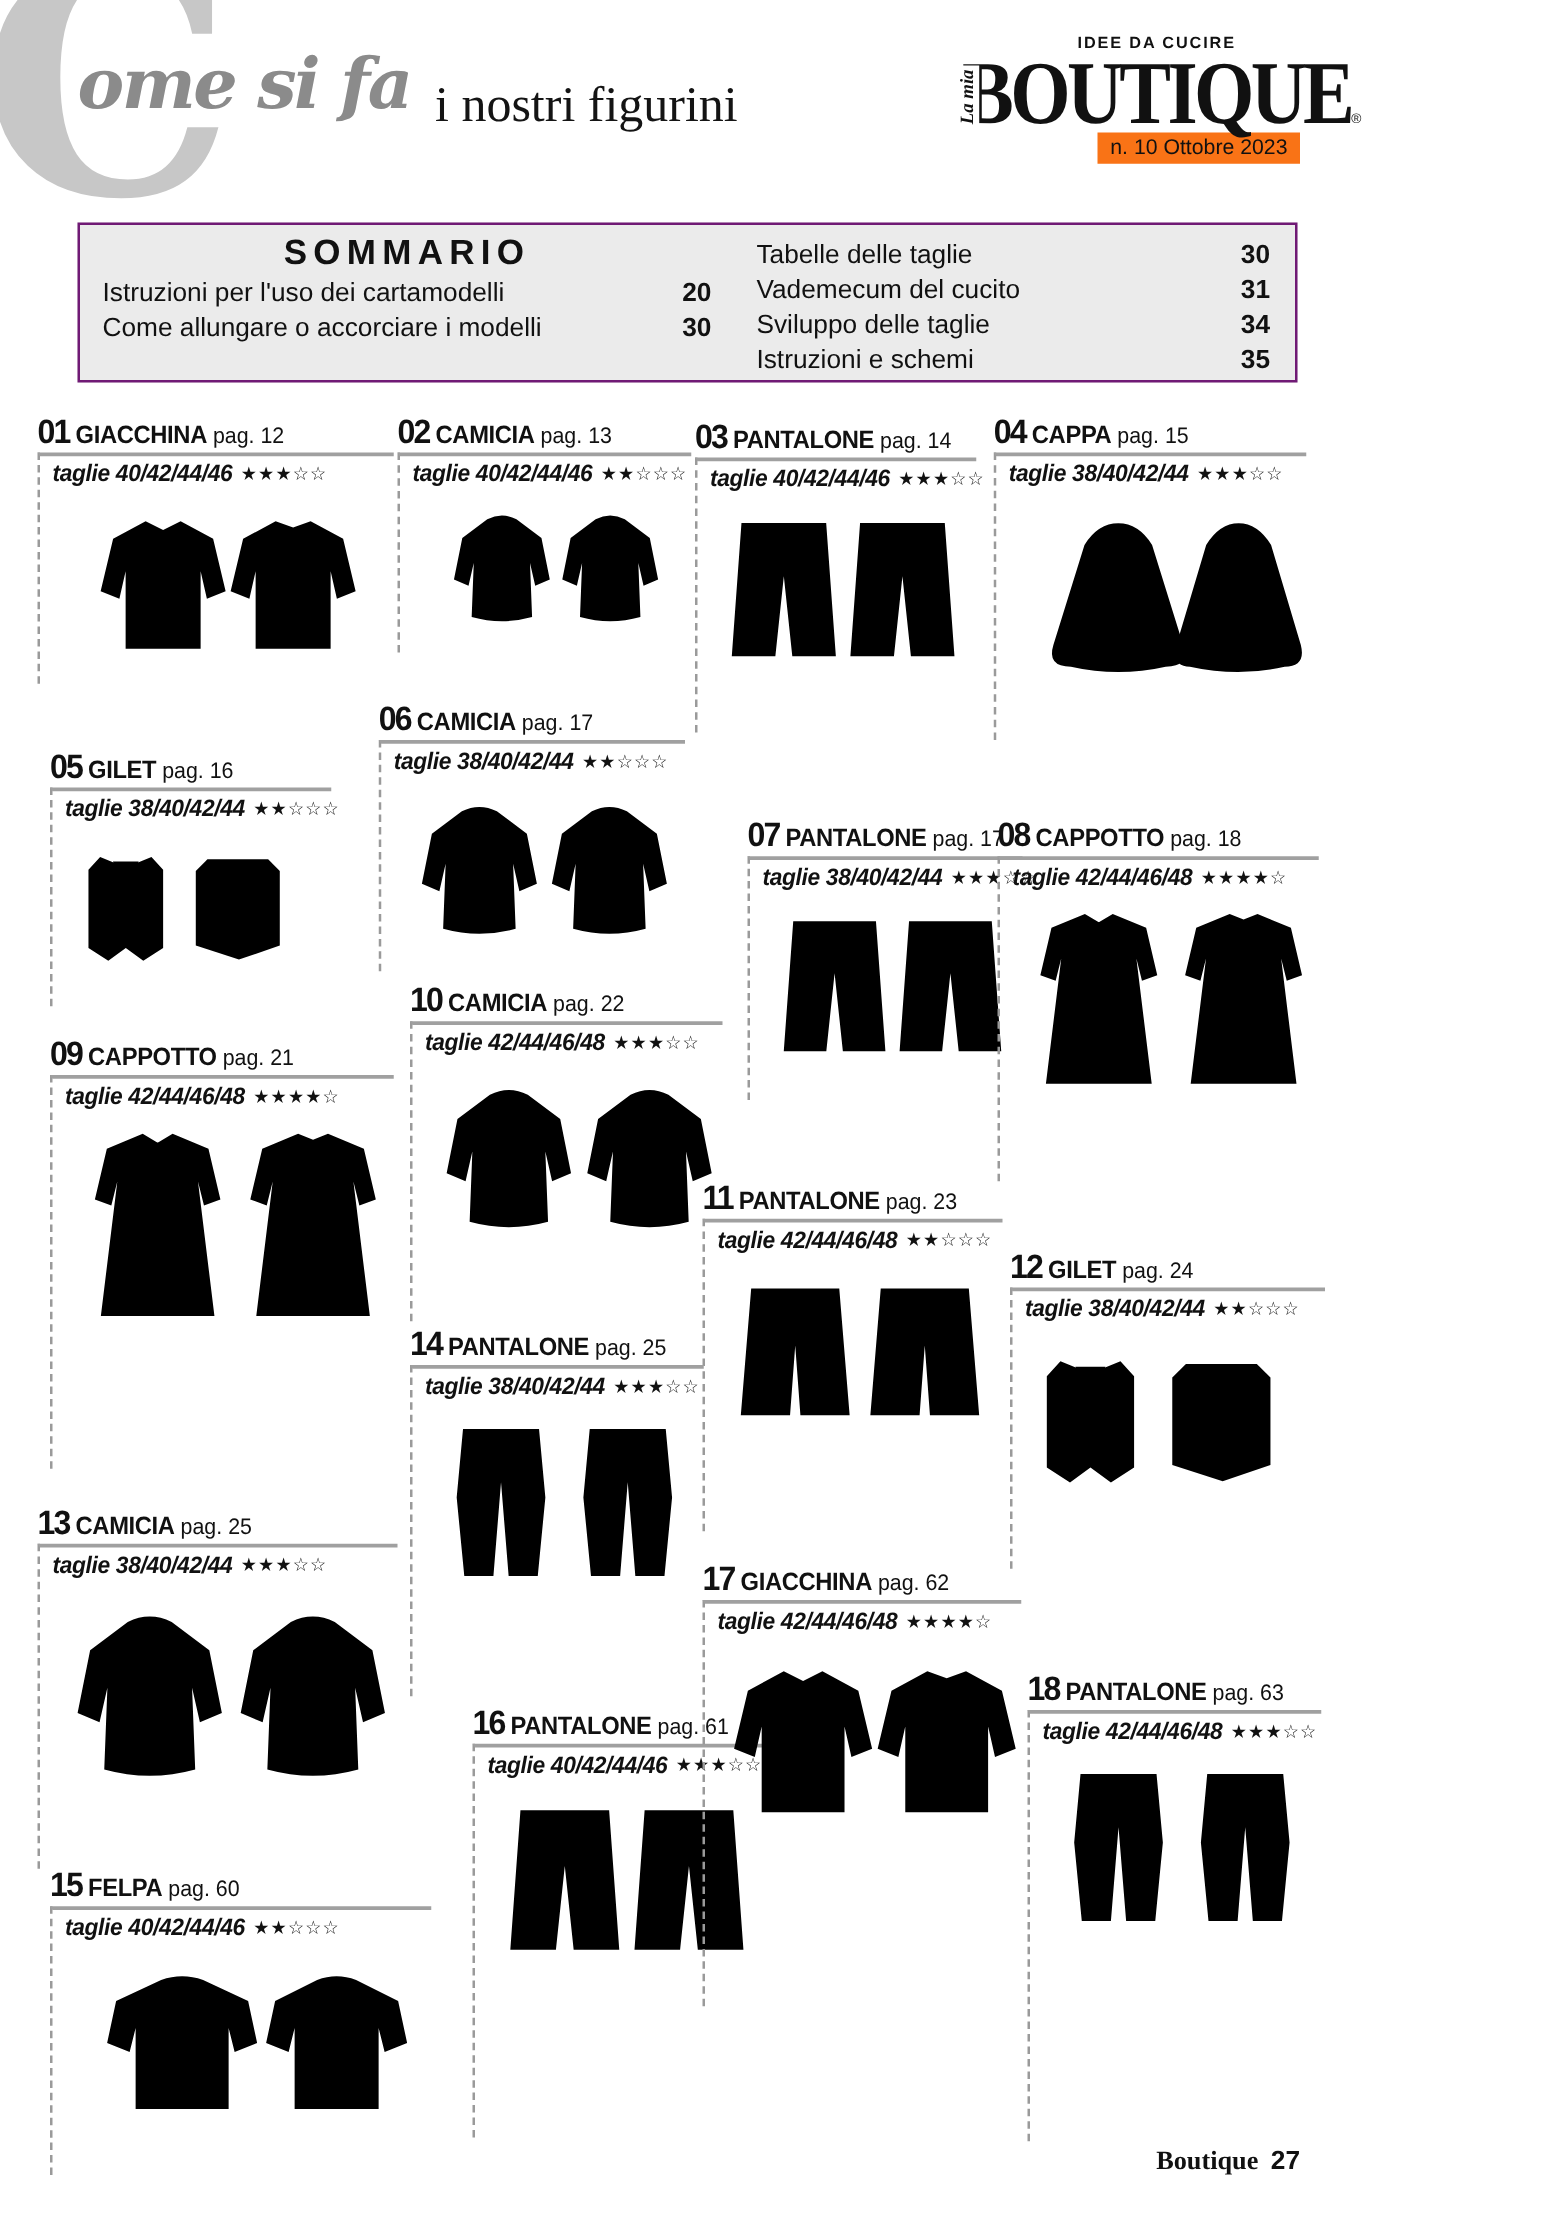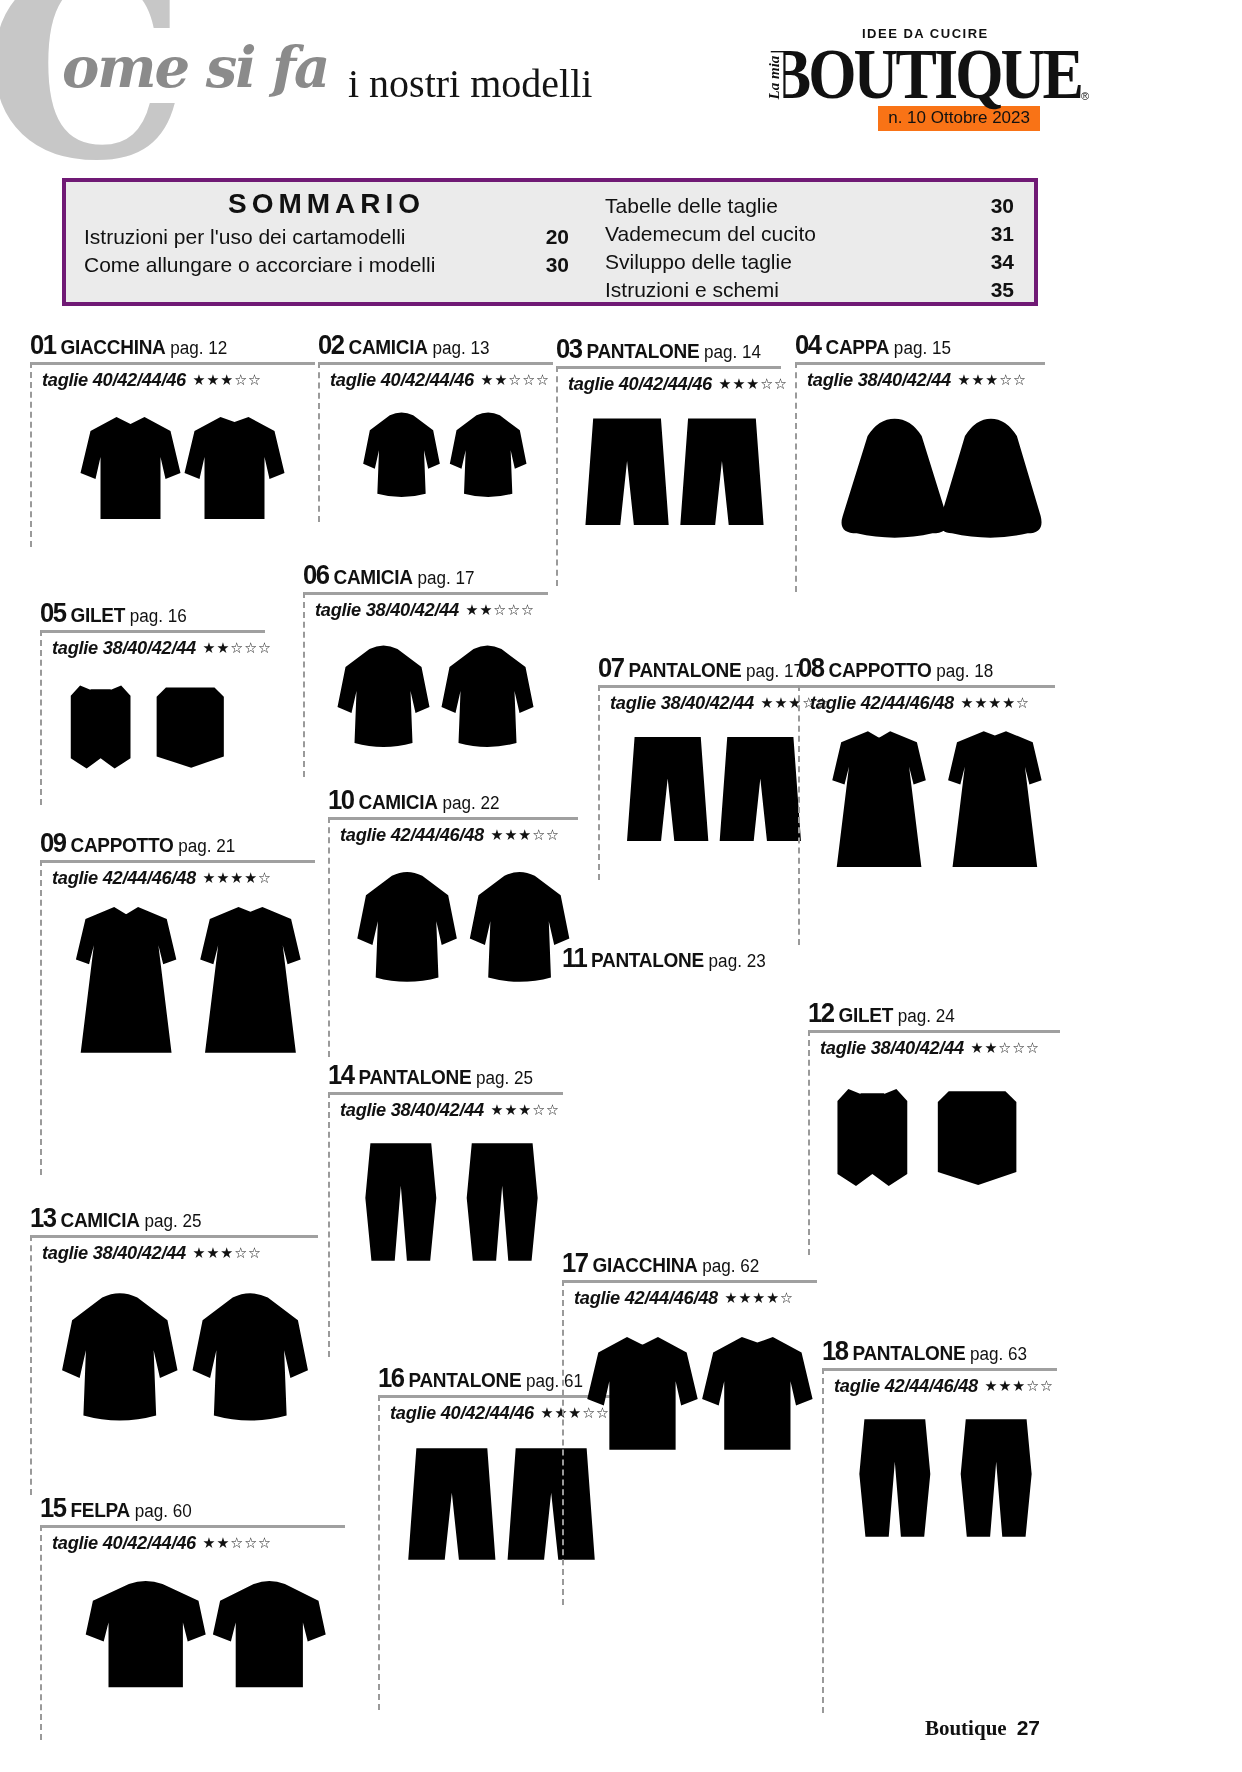--- a/index.html
+++ b/index.html
@@ -23,21 +23,21 @@
     transform-origin:right top;}
   .logo-lamia{position:absolute;left:-10px;bottom:16px;transform:rotate(-90deg);
     transform-origin:center;font-family:"Liberation Serif",serif;font-style:italic;
     font-weight:bold;font-size:15px;background:#fff;padding:0 3px;z-index:2;}
   .logo-reg{font-size:11px;vertical-align:bottom;}
   .issue-badge{display:inline-block;background:#f97316;font-weight:normal;font-size:17px;
     padding:2px 10px 3px;margin-top:4px;}
 
   
   .sommario{position:absolute;left:62px;top:178px;width:976px;height:128px;
-    background:#ebebeb;border:4px solid #701a75;box-sizing:border-box;display:flex;}
+    background:#ebebeb;border:2px solid #701a75;box-sizing:border-box;display:flex;}
   .som-col{box-sizing:border-box;}
   .som-left{width:53%;padding:4px 10px 0 18px;}
   .som-right{width:47%;padding:10px 20px 0 26px;}
   .som-title{font-size:28px;font-weight:bold;letter-spacing:5px;text-align:center;
     margin:2px 0 3px;}
   .som-row{display:flex;justify-content:space-between;font-size:21px;line-height:28px;}
   .som-page{font-weight:bold;}
 
   
   .item{position:absolute;}
@@ -147,21 +147,21 @@
           <rect x="63" y="66" width="10" height="10"></rect>
           <rect x="77" y="62" width="9" height="9"></rect>
       <path d="M128 34 L156 20 Q169 15 182 20 L210 34 L216 62 L201 68 L197 52 L197 106 L141 106 L141 52 L137 68 L122 62 Z"></path>
       <path class="d" d="M141 98 L197 98"></path>
     </symbol>
   </defs>
     </svg>
 
   <div class="dropcap">C</div>
   <div class="script-title">ome si fa</div>
-  <div class="subtitle">i nostri modelli</div>
+  <div class="subtitle">i nostri figurini</div>
 
   <div class="logo-wrap">
     <div class="logo-tagline">IDEE DA CUCIRE</div>
     <div class="logo-row">
       <span class="logo-lamia">La mia</span><span class="logo-name">BOUTIQUE</span><span class="logo-reg">®</span>
     </div>
     <div><span class="issue-badge">n. 10 Ottobre 2023</span></div>
   </div>
 
   <div class="sommario">
@@ -291,20 +291,26 @@
     <div class="item-body">
         <div class="item-taglie"><span>taglie 42/44/46/48</span><span class="item-stars">★★★☆☆</span></div>
     <svg class="art" viewBox="0 0 220 150" preserveAspectRatio="xMidYMin meet" style="height:205px">
           <use href="#g-blouse"></use>
         </svg>
       </div>
   </div>
 
   <div class="item" style="left:562px;top:945px;width:240px">
     <div class="item-head"><span class="item-num">11</span><span class="item-name">PANTALONE</span><span class="item-pag">pag. 23</span></div>
+    <div class="item-body">
+        <div class="item-taglie"><span>taglie 42/44/46/48</span><span class="item-stars">★★☆☆☆</span></div>
+    <svg class="art" viewBox="0 0 220 150" preserveAspectRatio="xMidYMin meet" style="height:215px">
+          <use href="#g-culotte"></use>
+        </svg>
+      </div>
   </div>
 
   <div class="item" style="left:808px;top:1000px;width:252px">
     <div class="item-head"><span class="item-num">12</span><span class="item-name">GILET</span><span class="item-pag">pag. 24</span></div>
     <div class="item-body">
         <div class="item-taglie"><span>taglie 38/40/42/44</span><span class="item-stars">★★☆☆☆</span></div>
     <svg class="art" viewBox="0 0 220 150" preserveAspectRatio="xMidYMin meet" style="height:190px">
           <use href="#g-vest"></use>
         </svg>
       </div>

